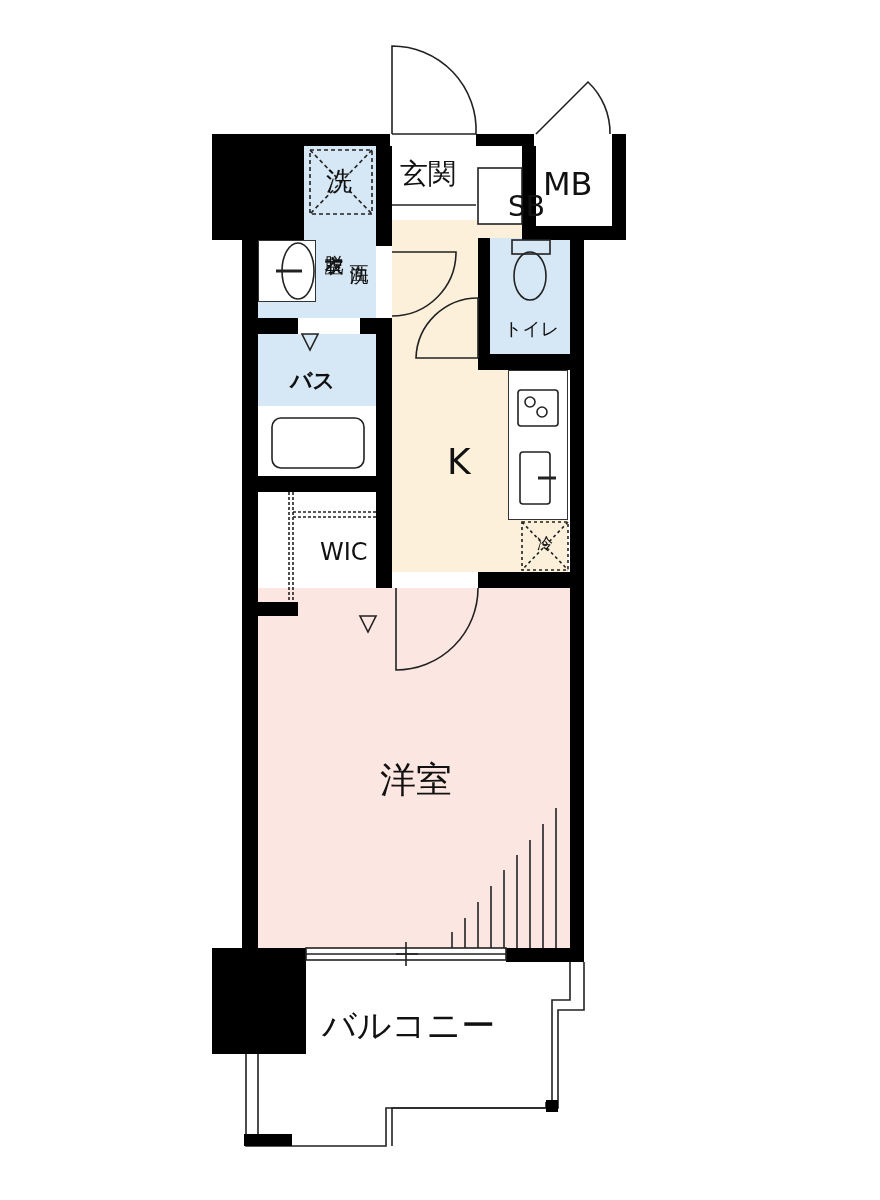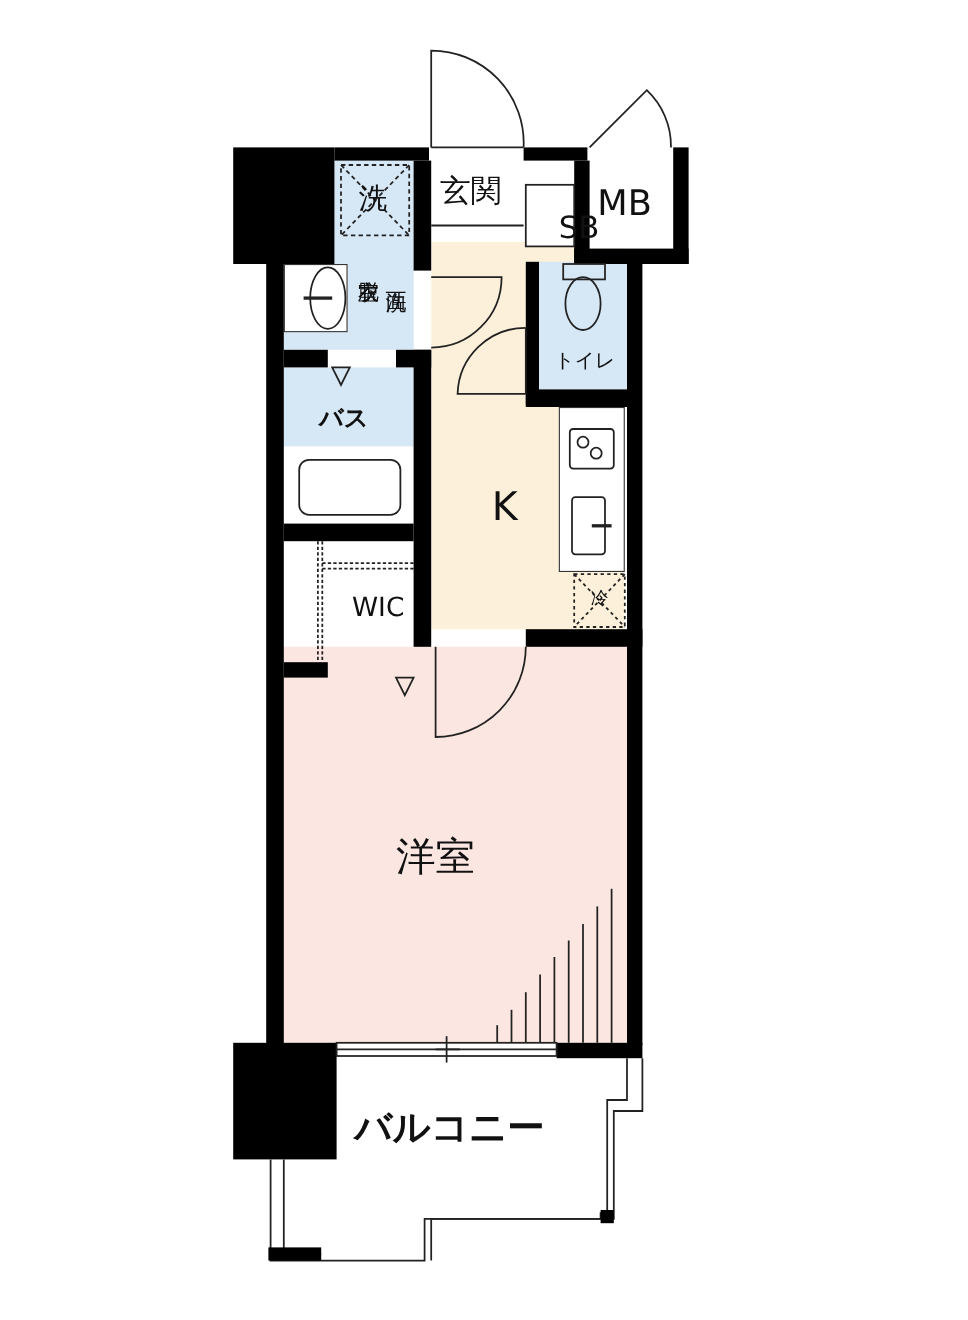--- a/index.html
+++ b/index.html
@@ -120,14 +120,14 @@
 <span class="lbl" style="left:400px;top:160px;font-size:28px;text-align:right;">玄関</span>
 <span class="lbl" style="left:482px;top:193px;font-size:28px;margin-left:26px;">SB</span>
 <span class="lbl" style="left:543px;top:168px;font-size:32px;text-align:center;">MB</span>
 <span class="lbl" style="left:325px;top:240px;font-size:19px;writing-mode:vertical-rl;">脱衣室</span>
 <span class="lbl" style="left:350px;top:250px;font-size:19px;writing-mode:vertical-rl;">洗面</span>
 <span class="lbl" style="left:504px;top:320px;font-size:18px;">トイレ</span>
 <span class="lbl" style="left:290px;top:370px;font-size:22px;font-weight:bold;">バス</span>
 <span class="lbl" style="left:447px;top:444px;font-size:36px;">K</span>
 <span class="lbl" style="left:537px;top:536px;font-size:16px;">冷</span>
 <span class="lbl" style="left:288px;top:540px;font-size:24px;margin-left:32px;">WIC</span>
-<span class="lbl" style="left:360px;top:762px;font-size:36px;">洋室</span>
-<span class="lbl" style="left:322px;top:1008px;font-size:34px;font-weight:bold;">バルコニー</span>
+<span class="lbl" style="left:380px;top:762px;font-size:36px;">洋室</span>
+<span class="lbl" style="left:322px;top:1008px;font-size:34px;">バルコニー</span>
 
 </body></html>

